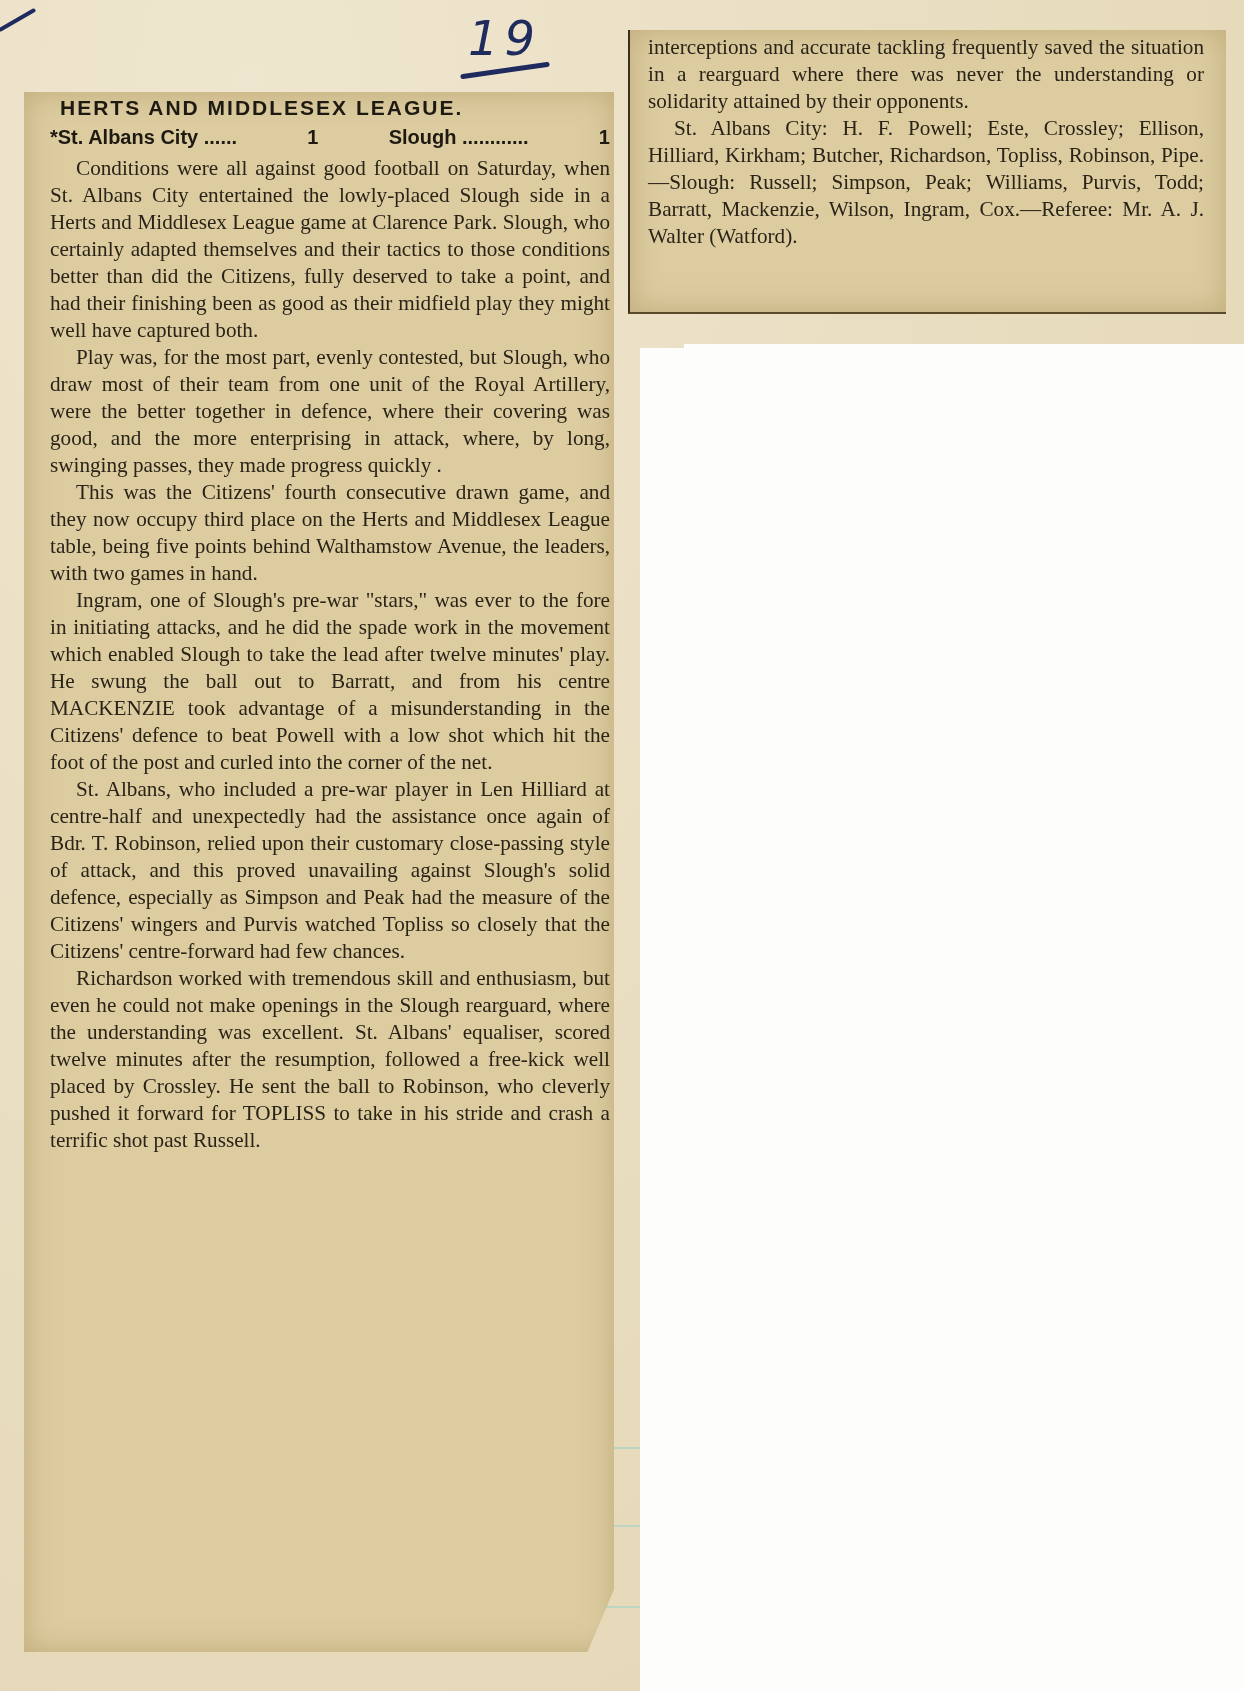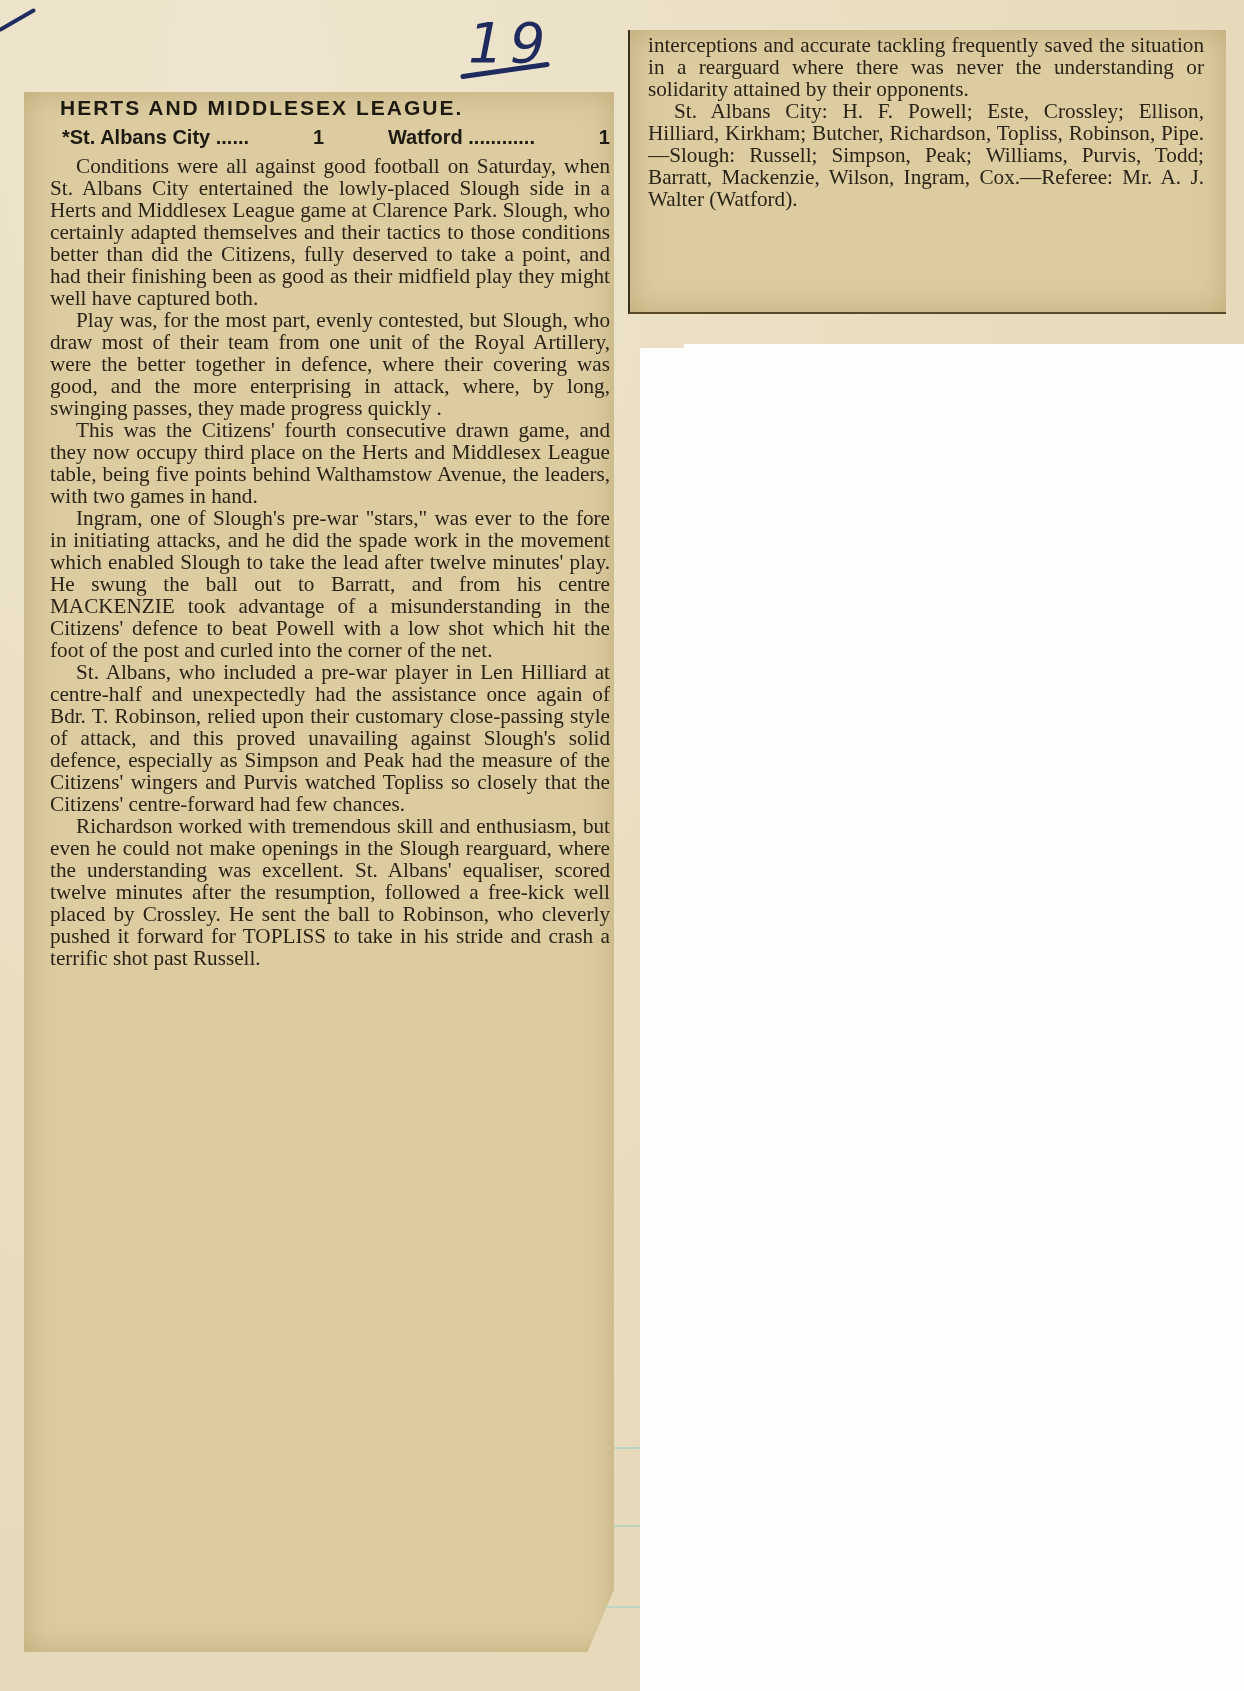--- a/index.html
+++ b/index.html
@@ -16,21 +16,21 @@
   }
   .ruled-line {
     position:absolute; left:600px; width:50px; height:2px; background:#a9d2c4; opacity:.7;
   }
   .hand-mark-left {
     position:absolute; left:-4px; top:18px; width:42px; height:4px;
     background:#1f2a5e; transform:rotate(-30deg); border-radius:2px;
   }
   .hand-number {
     position:absolute; left:468px; top:10px;
-    font-family:"DejaVu Sans",sans-serif; font-size:56px; color:#1f2a5e;
+    font-family:"DejaVu Sans",sans-serif; font-size:48px; color:#1f2a5e;
     font-style:italic; letter-spacing:6px;
   }
   .hand-underline {
     position:absolute; left:460px; top:68px; width:90px; height:5px;
     background:#1f2a5e; transform:rotate(-8deg); border-radius:3px;
   }
   .clipping {
     position:absolute; background:#dccca0;
     box-shadow:inset 0 0 30px rgba(140,110,50,.35);
   }
@@ -39,24 +39,24 @@
   .clip-side { left:628px; top:30px; width:596px; height:282px; border-bottom:2px solid #5a4a2a; border-left:2px solid #3a3020; }
   .col { position:absolute; }
   .col-main { left:50px; top:96px; width:560px; }
   .col-side { left:648px; top:34px; width:556px; }
   .headline {
     font-family:"Liberation Sans","DejaVu Sans",sans-serif; font-weight:bold;
     font-size:21px; letter-spacing:2px; margin:0 0 6px 10px; color:#1e1a12;
   }
   .score-line {
     font-family:"Liberation Sans","DejaVu Sans",sans-serif; font-weight:bold;
-    font-size:20px; display:flex; justify-content:space-between; margin:0 0 6px 12px; color:#1e1a12;gap:36px;
+    font-size:20px; display:flex; justify-content:space-between; margin:0 0 6px 0; color:#1e1a12;gap:36px;
   }
   .para {
-    font-size:21.2px; line-height:22px; text-align:justify; margin:0;
+    font-size:21.2px; line-height:27px; text-align:justify; margin:0;
     text-indent:26px; hyphens:none;
   }
   .white-sheet {
     position:absolute; left:640px; top:348px; width:604px; height:1343px; background:#fdfdfc;
   }
   .white-sheet-tab {
     position:absolute; left:684px; top:344px; width:560px; height:8px; background:#fdfdfc;
   }
 </style>
 </head>
@@ -73,21 +73,21 @@
 <div class="hand-underline"></div>
 
 <div class="clipping clip-main"></div>
 <div class="clipping clip-side"></div>
 
 <div class="col col-main">
   <h1 class="headline">HERTS AND MIDDLESEX LEAGUE.</h1>
   <div class="score-line">
     <span>*St. Albans City ......</span>
     <span>1</span>
-    <span>Watford ............</span>
+    <span>Slough ............</span>
     <span>1</span>
   </div>
   <p class="para">Conditions were all against good football on Saturday, when St. Albans City entertained the lowly-placed Slough side in a Herts and Middlesex League game at Clarence Park. Slough, who certainly adapted themselves and their tactics to those conditions better than did the Citizens, fully deserved to take a point, and had their finishing been as good as their midfield play they might well have captured both.</p>
   <p class="para">Play was, for the most part, evenly contested, but Slough, who draw most of their team from one unit of the Royal Artillery, were the better together in defence, where their covering was good, and the more enterprising in attack, where, by long, swinging passes, they made progress quickly .</p>
   <p class="para">This was the Citizens' fourth consecutive drawn game, and they now occupy third place on the Herts and Middlesex League table, being five points behind Walthamstow Avenue, the leaders, with two games in hand.</p>
   <p class="para">Ingram, one of Slough's pre-war "stars," was ever to the fore in initiating attacks, and he did the spade work in the movement which enabled Slough to take the lead after twelve minutes' play. He swung the ball out to Barratt, and from his centre MACKENZIE took advantage of a misunderstanding in the Citizens' defence to beat Powell with a low shot which hit the foot of the post and curled into the corner of the net.</p>
   <p class="para">St. Albans, who included a pre-war player in Len Hilliard at centre-half and unexpectedly had the assistance once again of Bdr. T. Robinson, relied upon their customary close-passing style of attack, and this proved unavailing against Slough's solid defence, especially as Simpson and Peak had the measure of the Citizens' wingers and Purvis watched Topliss so closely that the Citizens' centre-forward had few chances.</p>
   <p class="para">Richardson worked with tremendous skill and enthusiasm, but even he could not make openings in the Slough rearguard, where the understanding was excellent. St. Albans' equaliser, scored twelve minutes after the resumption, followed a free-kick well placed by Crossley. He sent the ball to Robinson, who cleverly pushed it forward for TOPLISS to take in his stride and crash a terrific shot past Russell.</p>
 </div>
 

